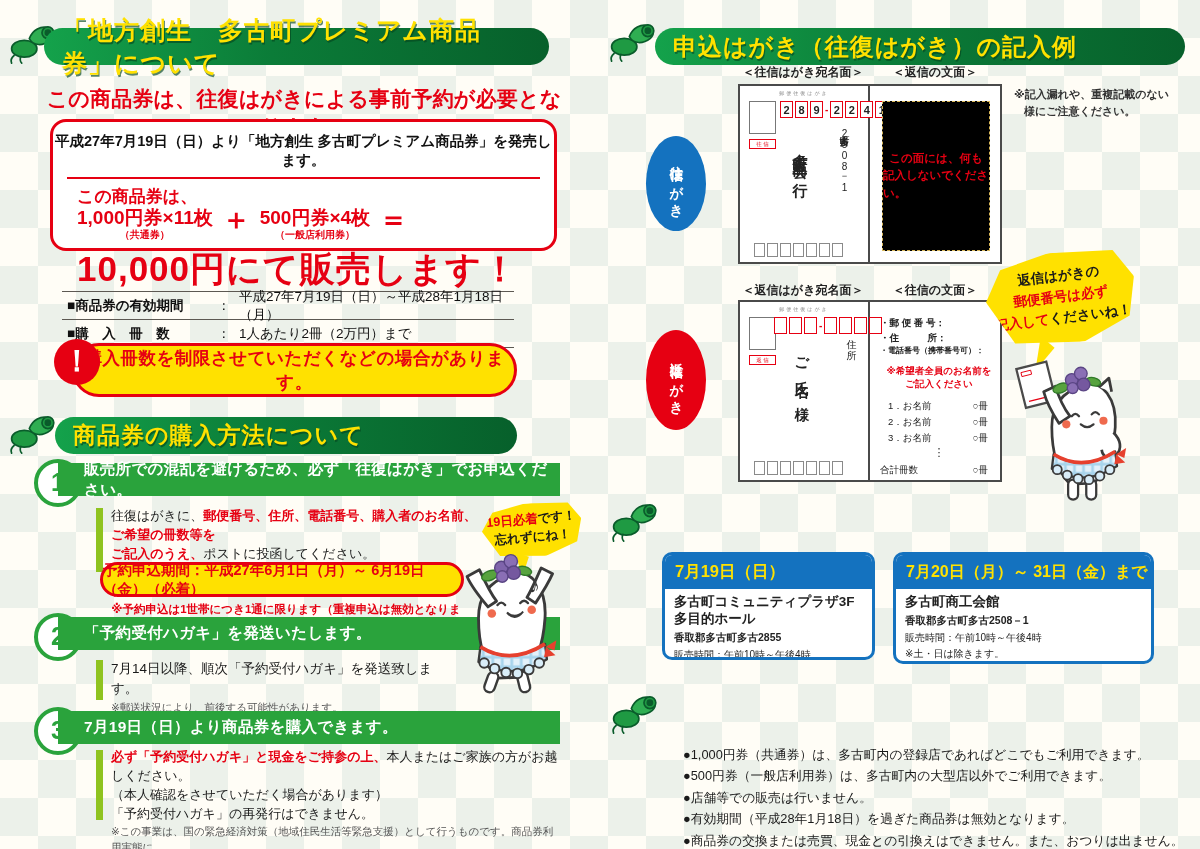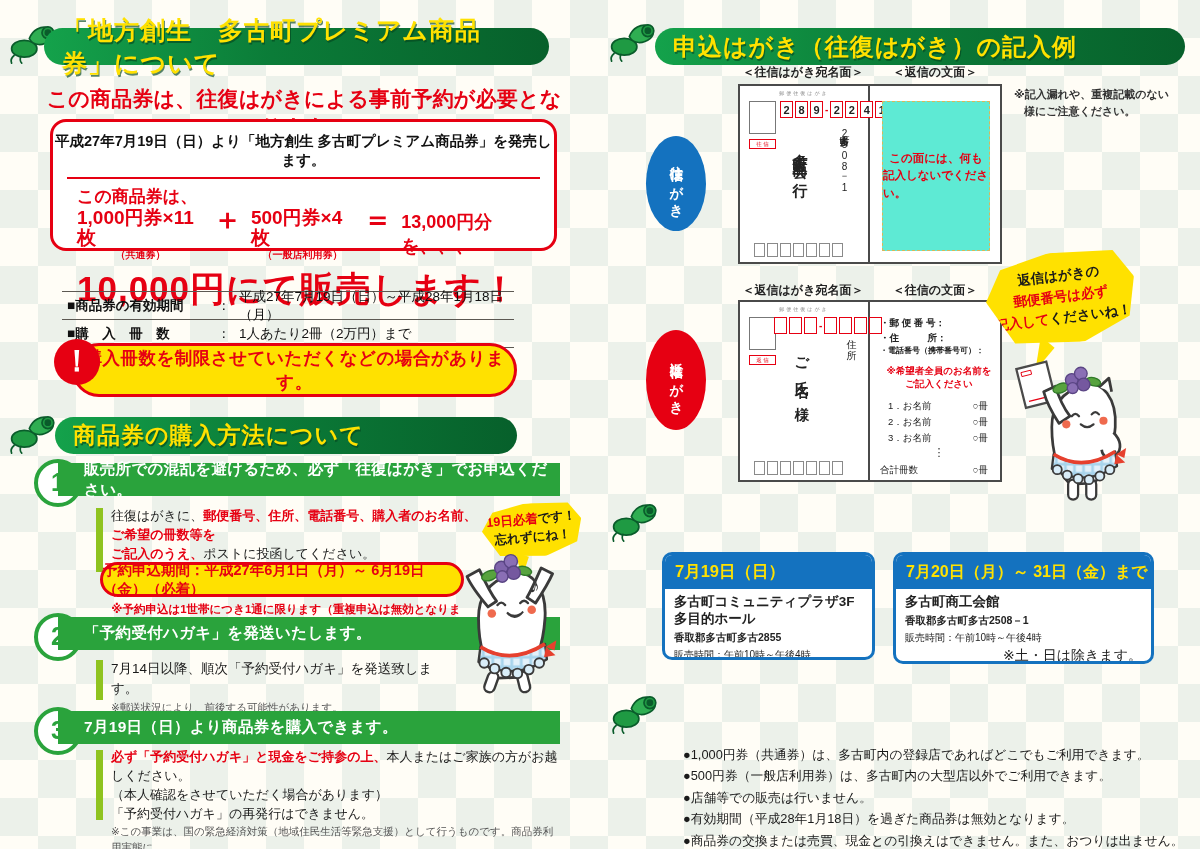--- a/index.html
+++ b/index.html
@@ -67,41 +67,41 @@
   .zrow{position:absolute;display:flex;align-items:center;gap:2px;}
   .zbox{width:13px;height:17px;border:1.5px solid #e60012;background:#fff;color:#222;
     font-size:11px;font-weight:bold;display:flex;align-items:center;justify-content:center;box-sizing:border-box;}
   .zhy{color:#e60012;font-weight:bold;font-size:10px;}
   .stampbox{position:absolute;left:9px;top:15px;width:27px;height:33px;border:1.5px solid #777;background:#fff;box-sizing:border-box;}
   .stamptag{position:absolute;left:9px;top:53px;width:27px;height:10px;border:1px solid #e60012;
     color:#e60012;font-size:5.5px;display:flex;align-items:center;justify-content:center;box-sizing:border-box;}
   .vtext{writing-mode:vertical-rl;text-orientation:upright;}
   .sboxrow{position:absolute;display:flex;gap:2px;}
   .sbox{width:11px;height:14px;border:1px solid #8a8a8a;background:#fff;box-sizing:border-box;}
-  .ylw{position:absolute;left:142px;top:15px;width:108px;height:150px;background:#5eead4;
+  .ylw{position:absolute;left:142px;top:15px;width:108px;height:150px;background:#000000;
     border:1px dashed #d8b75a;box-sizing:border-box;display:flex;flex-direction:column;align-items:center;justify-content:center;}
   .ylw div{font-size:11.5px;font-weight:bold;color:#e60012;line-height:1.5;}
   .oval{position:absolute;border-radius:50%;display:flex;align-items:center;justify-content:center;color:#fff;}
   .oval .vtext{font-size:13.5px;font-weight:bold;letter-spacing:2px;}
   .pclabel{position:absolute;font-size:12px;font-weight:bold;color:#222;text-align:center;}
   .form{position:absolute;left:140px;top:14px;width:118px;}
   .form .fl{font-size:9.5px;font-weight:bold;color:#222;line-height:1.55;}
   .form .fl.small{font-size:8px;}
   .form .rednote{font-size:9.5px;font-weight:bold;color:#e60012;text-align:center;line-height:1.35;margin-top:7px;}
   .form .item{display:flex;justify-content:space-between;width:100px;margin:3px 0 0 8px;font-size:9.5px;color:#222;}
   .form .dots{text-align:center;font-size:11px;margin-top:1px;color:#222;}
   .form .titem{display:flex;justify-content:space-between;width:108px;margin-top:5px;font-size:9.5px;color:#222;}
   
   .xcard{position:absolute;top:552px;background:#fff;border:3px solid #1472bf;border-radius:10px;overflow:hidden;box-sizing:border-box;}
   .xhead{height:34px;background:#1472bf;color:#ffe100;font-weight:bold;display:flex;align-items:center;padding-left:10px;}
   .xbody{padding:5px 9px 6px 9px;}
   .xplace{font-size:13.5px;font-weight:bold;color:#222;line-height:1.25;}
   .xaddr{font-size:10.5px;font-weight:bold;color:#222;margin-top:3px;}
   .xtime{font-size:10px;color:#222;margin-top:3px;}
-  .xnote{font-size:14px;color:#222;margin-top:2px;text-align:right;}
+  .xnote{font-size:10px;color:#222;margin-top:2px;}
   
   .bullets{position:absolute;left:683px;top:744px;width:505px;font-size:12.8px;line-height:1.68;color:#1a1a1a;}
   .note-small{font-size:11px;font-weight:bold;color:#333;line-height:1.5;}
   .musicnote{position:absolute;font-size:20px;color:#333;transform:rotate(12deg);}
 </style>
 </head>
 <body>
 
 <svg width="0" height="0" style="position:absolute" aria-hidden="true">
   <defs>
@@ -213,21 +213,20 @@
       <div>
         <div class="itm">1,000円券×11枚</div>
         <div class="itmnote">（共通券）</div>
       </div>
       <div class="op">＋</div>
       <div>
         <div class="itm">500円券×4枚</div>
         <div class="itmnote">（一般店利用券）</div>
       </div>
       <div class="op">＝</div>
-      <div class="total">13,000円分を、、、</div>
     </div>
     <div class="priceline">10,000円にて販売します！</div>
   </div>
 
   <div class="itable">
     <div class="trow">
       <div class="tl">■商品券の有効期間</div>
       <div class="tc">：</div>
       <div class="tv">平成27年7月19日（日）～平成28年1月18日（月）</div>
     </div>

